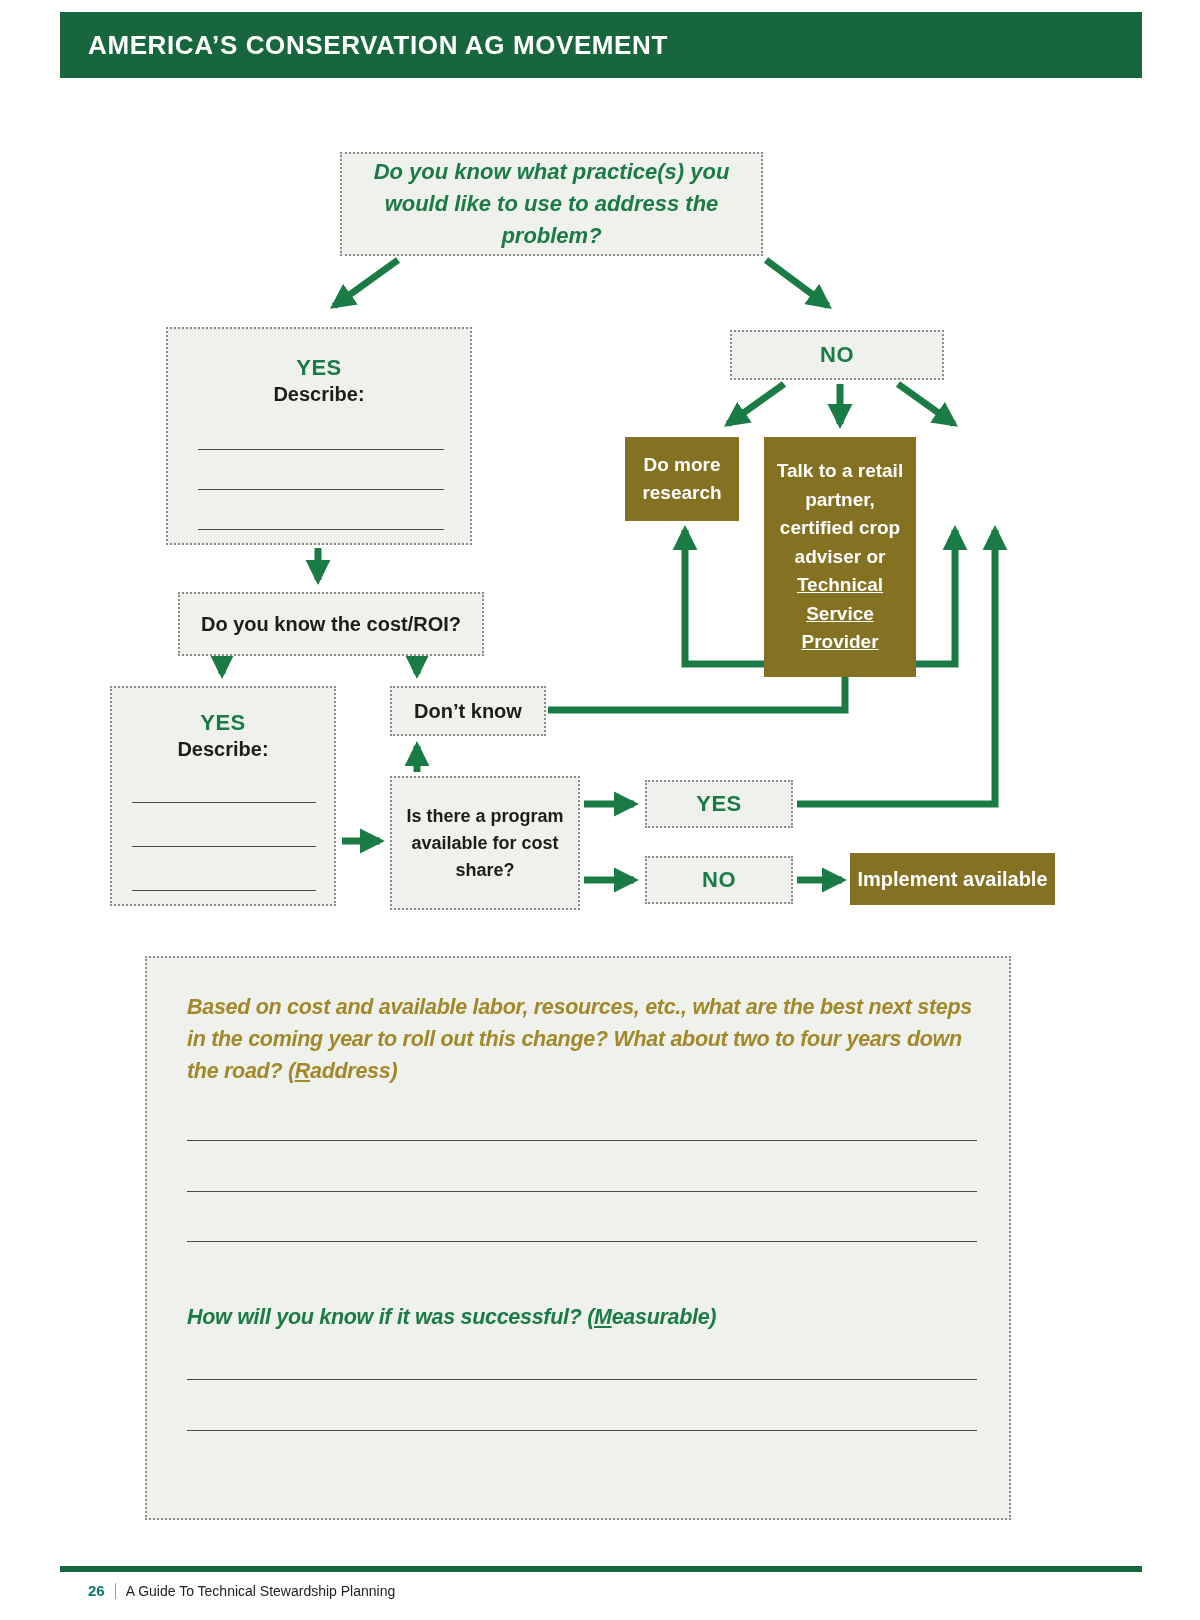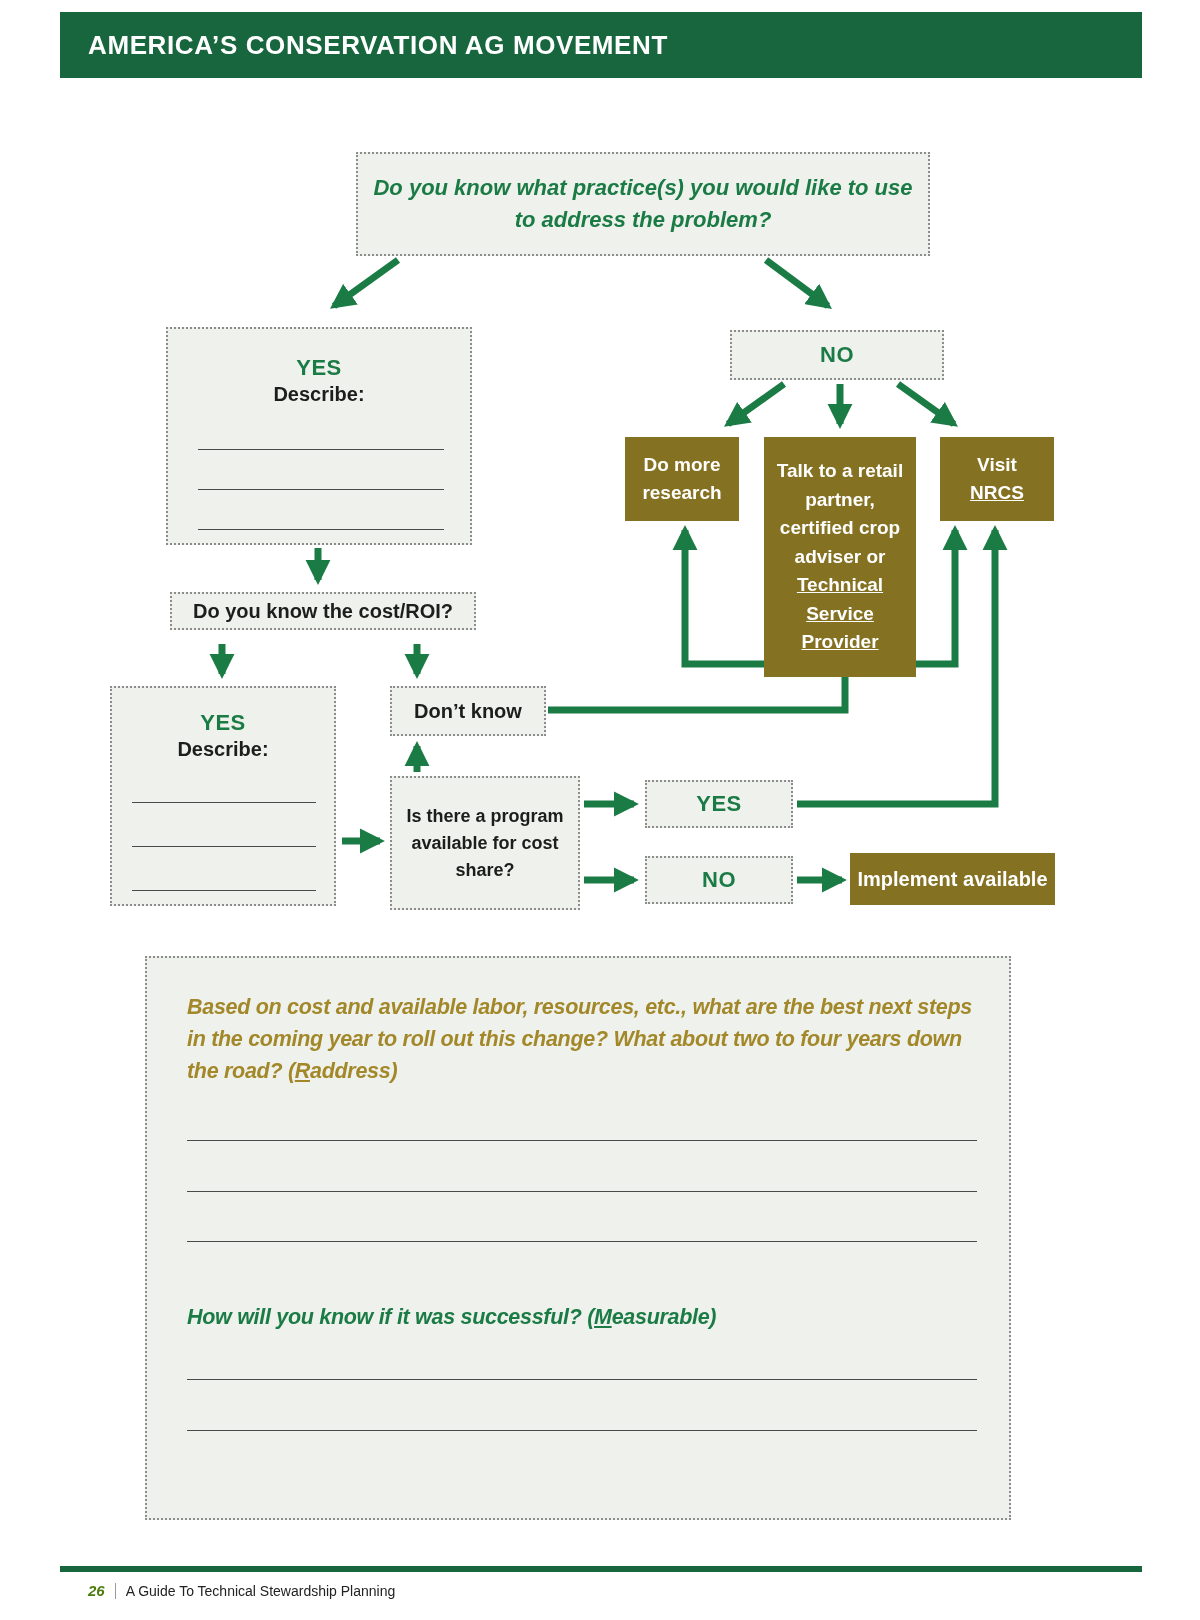--- a/index.html
+++ b/index.html
@@ -12,28 +12,28 @@
   .header-bar {
     position:absolute; left:60px; top:12px; width:1082px; height:66px;
     background:#17663e; color:#ffffff; display:flex; align-items:center;
     padding:0 28px; font-size:26px; font-weight:700; letter-spacing:0.6px;
   }
   .arrows { position:absolute; left:0; top:0; pointer-events:none; }
   .dotted {
     position:absolute; border:2px dotted #8c8c8c; background:#eef1ec;
   }
   .center-flex { display:flex; align-items:center; justify-content:center; text-align:center; }
-  .q-root { left:340px; top:152px; width:574px; height:104px;margin-left:16px; }
+  .q-root { left:340px; top:152px; width:423px; height:104px; }
   .q-root .txt { font-size:22px; font-style:italic; font-weight:700; color:#1b7b45; line-height:1.45; padding:0 12px; }
   .yes1 { left:166px; top:327px; width:306px; height:218px; text-align:center; padding-top:26px; }
   .yes2 { left:110px; top:686px; width:226px; height:220px; text-align:center; padding-top:22px; }
   .lbl-green { color:#1b7b45; font-weight:700; font-size:22px; letter-spacing:0.5px; }
   .lbl-dark { color:#1d1d1b; font-weight:700; font-size:20px; margin-top:2px; }
   .no1 { left:730px; top:330px; width:214px; height:50px; }
-  .costroi { left:170px; top:592px; width:306px; height:38px;align-items:center; }
+  .costroi { left:178px; top:592px; width:306px; height:64px;align-items:center; }
   .costroi .txt, .dontknow .txt { color:#1d1d1b; font-weight:700; font-size:20px; }
   .dontknow { left:390px; top:686px; width:156px; height:50px; }
   .program { left:390px; top:776px; width:190px; height:134px; }
   .program .txt { color:#1d1d1b; font-weight:700; font-size:18px; line-height:1.5; padding:0 4px; }
   .pyes { left:645px; top:780px; width:148px; height:48px; }
   .pno  { left:645px; top:856px; width:148px; height:48px; }
   .brown {
     position:absolute; background:#857122; color:#ffffff; font-weight:700;
     text-align:center; display:flex; flex-direction:column; align-items:center; justify-content:center;
   }
@@ -43,21 +43,21 @@
   .implement { left:850px; top:853px; width:205px; height:52px; font-size:20px; }
   .wlink { color:#ffffff; text-decoration:underline; font-weight:700; display:block; cursor:pointer; }
   .write-line { position:absolute; border-bottom:1.6px solid #4a4a4a; height:0; }
   .worksheet { left:145px; top:956px; width:866px; height:564px; }
   .ws-text { position:absolute; left:40px; width:800px; font-style:italic; font-weight:700; font-size:21.5px; letter-spacing:-0.3px; line-height:1.48; text-align:left; }
   .ws-gold { color:#a3882a; top:34px; }
   .ws-green { color:#1b7b45; top:344px; }
   .u-letter { text-decoration:underline; }
   .footer-rule { position:absolute; left:60px; top:1566px; width:1082px; height:6px; background:#17663e; }
   .footer { position:absolute; left:88px; top:1582px; display:flex; align-items:center; gap:10px; }
-  .footer .pg { font-size:15px; font-weight:700; color:#4d7c0f;font-style:italic; }
+  .footer .pg { font-size:15px; font-weight:700; color:#0f766e; }
   .footer .sep { width:1px; height:16px; background:#9a9a9a; }
   .footer .ttl { font-size:14px; color:#222222; }
 </style>
 </head>
 <body>
 
 <div class="page">
 
   <div class="header-bar">
     <span>AMERICA’S CONSERVATION AG MOVEMENT</span>
@@ -108,24 +108,20 @@
 
   <div class="brown research">
     <span>Do more research</span>
   </div>
 
   <div class="brown retail">
     <span>Talk to a retail partner, certified crop adviser or</span>
     <a class="wlink">Technical Service Provider</a>
   </div>
 
-  <div class="brown nrcs">
-    <span>Visit</span>
-    <a class="wlink">NRCS</a>
-  </div>
 
   <div class="dotted costroi center-flex">
     <div class="txt">Do you know the cost/ROI?</div>
   </div>
 
   <div class="dotted yes2">
     <div class="lbl-green">YES</div>
     <div class="lbl-dark">Describe:</div>
     <div class="write-line" style="left:20px; top:114px; width:184px;"></div>
     <div class="write-line" style="left:20px; top:158px; width:184px;"></div>

